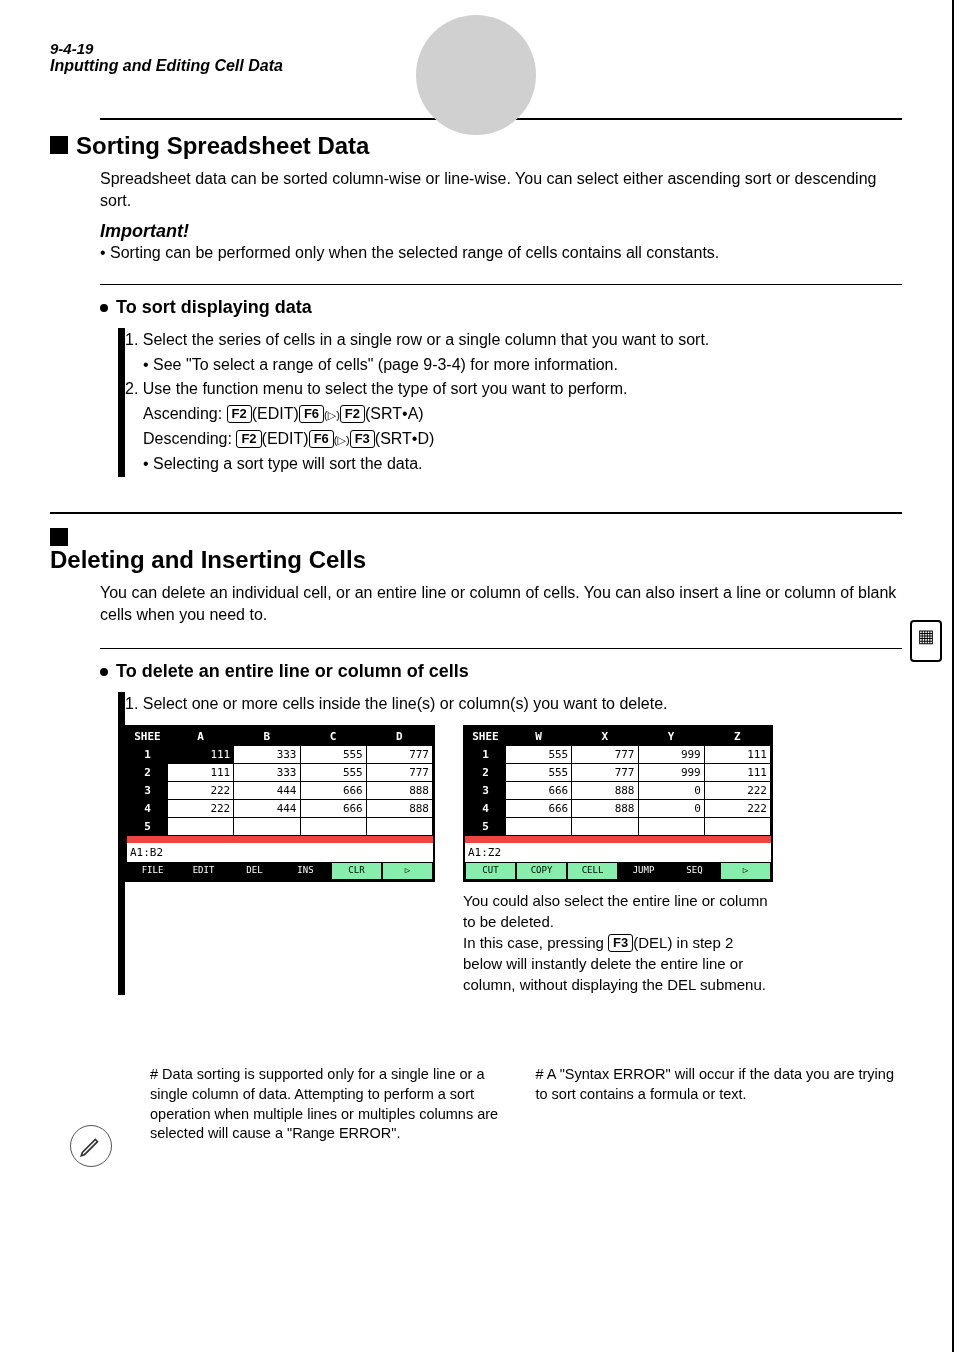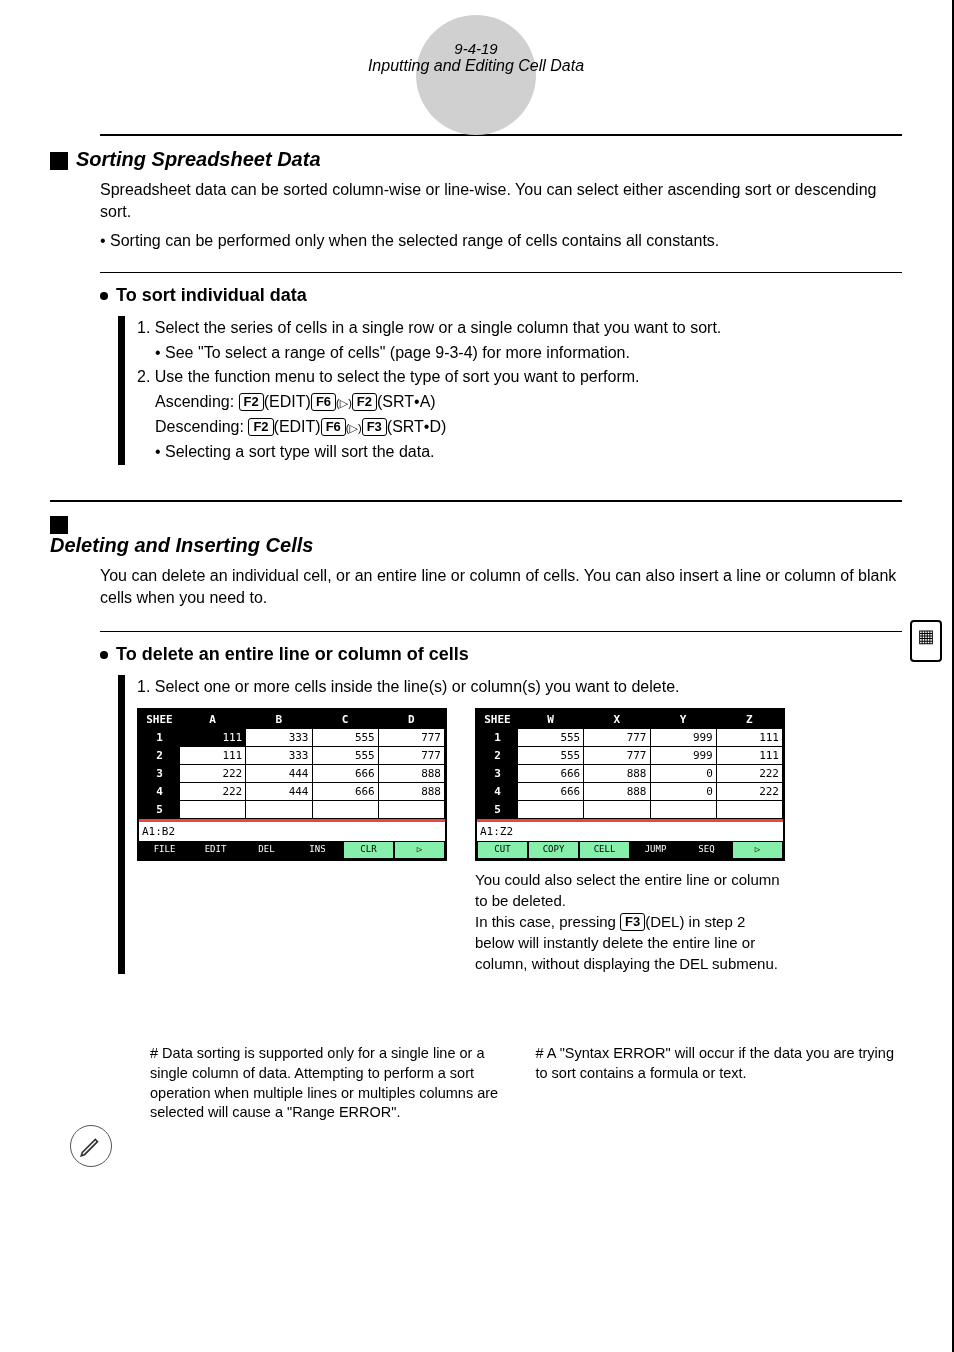--- a/index.html
+++ b/index.html
@@ -9,23 +9,24 @@
     background: #fff;
     width: 954px;
   }
   .page {
     padding: 40px 50px 20px 50px;
     position: relative;
     border-right: 2px solid #000;
     min-height: 1352px;
   }
   .header-area {
-    text-align: center;
-    margin-bottom: 59px;
+    text-align: left;
+    margin-bottom: 43px;
     position: relative;
+    font-weight: bold;
   }
   .gray-circle {
     width: 120px;
     height: 120px;
     background: #d0d0d0;
     border-radius: 50%;
     position: absolute;
     left: 50%;
     top: -25px;
     transform: translateX(-50%);
@@ -53,24 +54,23 @@
   .sq-heading.first { border-top: none; }
   .sq {
     width: 18px;
     height: 18px;
     background: #000;
     flex: 0 0 18px;
     margin-right: 8px;
     margin-top: 4px;
   }
   .sq-heading h2 {
-    font-size: 20px;
+    font-size: 24px;
     margin: 0;
     font-weight: bold;
-    font-style: italic;
   }
   .intro {
     margin: 8px 0 8px 50px;
     font-size: 16px;
     line-height: 1.4;
   }
   .important-label {
     margin-left: 50px;
     font-style: italic;
     font-weight: bold;
@@ -97,21 +97,20 @@
     height: 8px;
     background: #000;
     border-radius: 50%;
     display: inline-block;
     margin-right: 8px;
     vertical-align: 1px;
   }
   .step-block {
     margin-left: 68px;
     border-left: 7px solid #000;
-    padding-left: 12px;
     margin-top: 10px;
     font-size: 16px;
     line-height: 1.55;
   }
   .keycap {
     display: inline-block;
     border: 1.5px solid #000;
     border-radius: 3px;
     padding: 0 4px;
     font-size: 13px;
@@ -154,21 +153,21 @@
     min-width: 20px;
   }
   .calc-screen tr.hdr td {
     background: #000;
     color: #fff;
     text-align: center;
     font-weight: bold;
   }
   .calc-screen tr.hdr td.corner { background:#000; color:#fff; }
   .sel { color: #fff; background: #000 !important; }
-  .calc-status { border-top: 3px solid #ef4444; padding: 1px 3px; font-size: 11px; font-family: monospace; }
+  .calc-status { border-top: 7px solid #ef4444; padding: 1px 3px; font-size: 11px; font-family: monospace; }
   .calc-menu { display: flex; }
   .calc-menu span {
     flex: 1;
     border: 1px solid #000;
     text-align: center;
     font-size: 9px;
     padding: 1px 0;
     background: #86efac;
     font-family: monospace;
   }
@@ -232,26 +231,27 @@
     <div class="page-title">Inputting and Editing Cell Data</div>
   </div>
 
   <hr class="thin" style="margin-left:50px; border-top-width:2px;">
 
   <div class="sq-heading first" style="border-top:none; margin-top:-10px;">
     <div class="sq"></div>
     <h2>Sorting Spreadsheet Data</h2>
   </div>
   <p class="intro">Spreadsheet data can be sorted column-wise or line-wise. You can select either ascending sort or descending sort.</p>
+  <div class="important-label">Important!</div>
   <div class="bullet-top">• Sorting can be performed only when the selected range of cells contains all constants.</div>
 
   <hr class="thin">
 
   <div class="sub-heading">
-    <span class="dot-bullet"></span><span>To sort individual data</span>
+    <span class="dot-bullet"></span><span>To sort displaying data</span>
   </div>
 
   <div class="step-block">
     <div>1. Select the series of cells in a single row or a single column that you want to sort.</div>
     <div style="margin-left:18px;">• See "To select a range of cells" (page 9-3-4) for more information.</div>
     <div>2. Use the function menu to select the type of sort you want to perform.</div>
     <div style="margin-left:18px;">
       <span>Ascending: </span>
       <span class="keycap">F2</span><span>(EDIT)</span><span class="keycap">F6</span><span class="tri">(▷)</span><span class="keycap">F2</span><span>(SRT•A)</span>
     </div>

